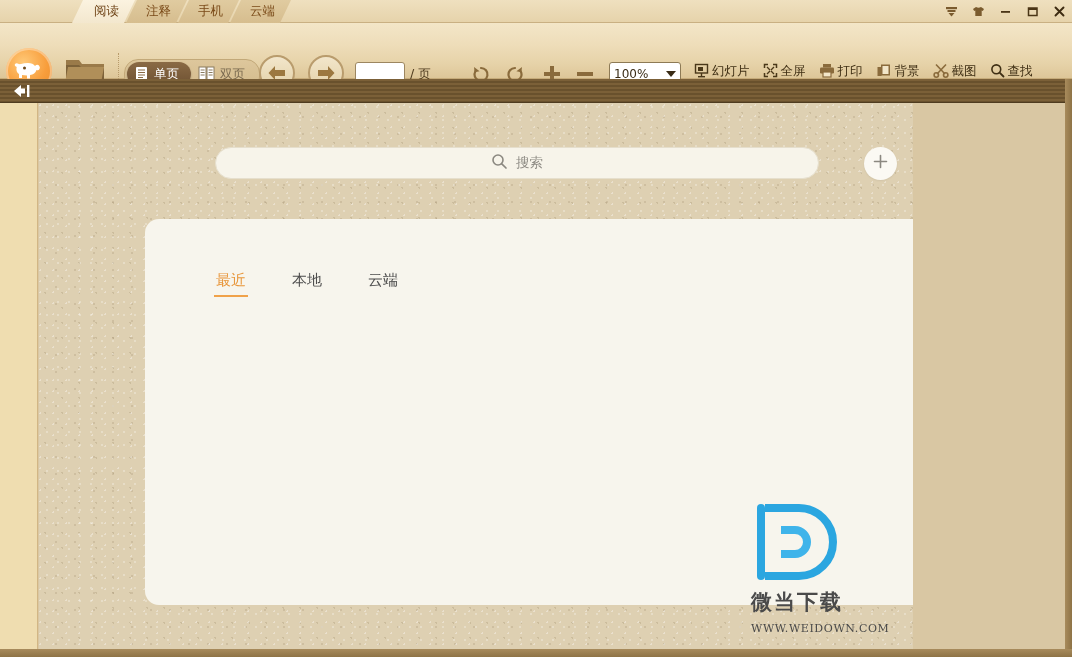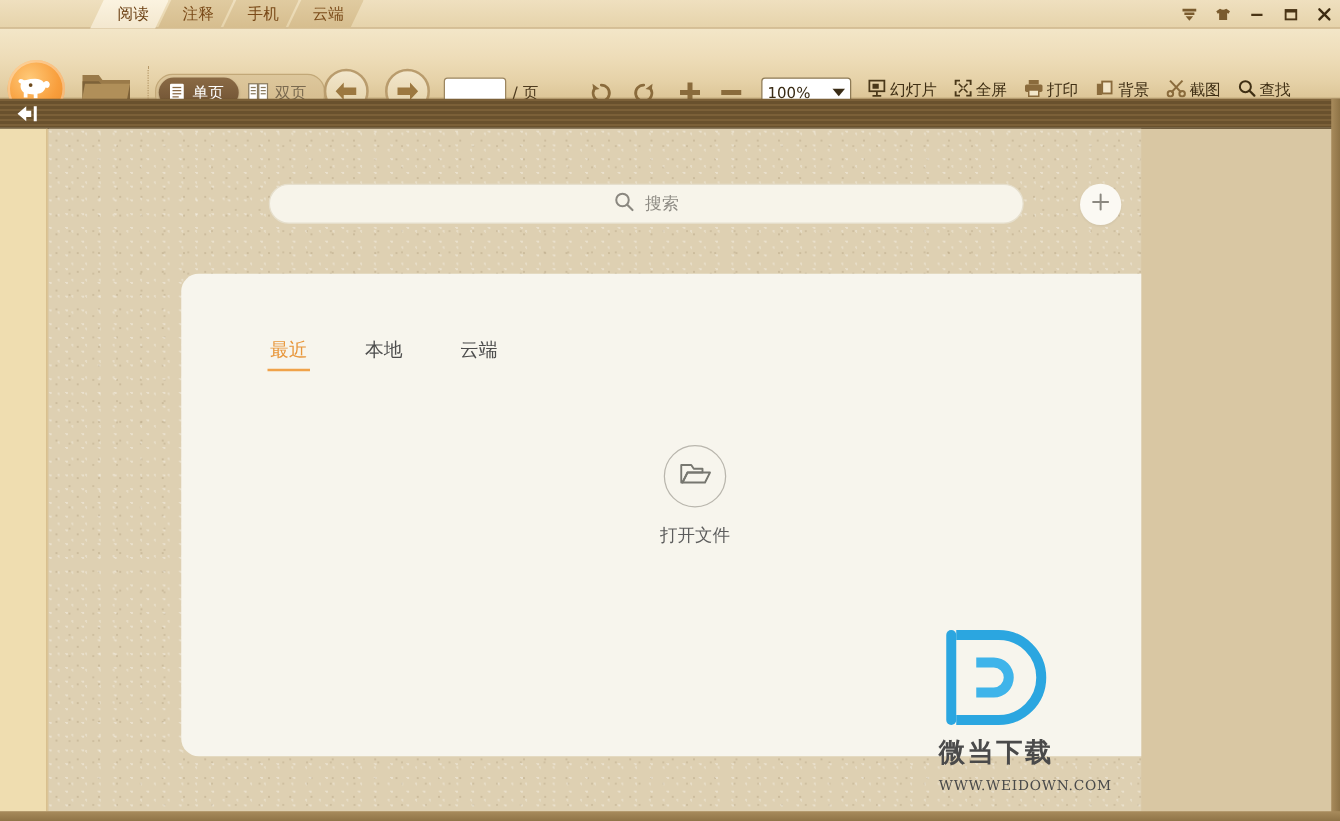--- a/index.html
+++ b/index.html
@@ -117,21 +117,21 @@
     margin-left: auto;
     width: 0; height: 0;
     border-left: 5px solid transparent; border-right: 5px solid transparent;
     border-top: 6px solid #3a2c16;
   }
   .tbgroup {
     position: absolute; top: 40px; left: 694px;
     display: flex; align-items: center; gap: 13px;
     font-size: 12.5px; color: #3f2f14;
   }
-  .tbitem { display: flex; align-items: center; gap: 3px; cursor: pointer; white-space: nowrap; }
+  .tbitem { display: flex; gap: 3px; cursor: pointer; white-space: nowrap; }
 
   
   .darkbar {
     position: absolute; left: 0; top: 79px; width: 1072px; height: 24px;
     background:
       repeating-linear-gradient(180deg, #7b6038 0px, #7b6038 2px, #69512d 2px, #69512d 4px);
     border-bottom: 1px solid #4f3c20;
   }
   .collapse { position: absolute; left: 12px; top: 5px; display: flex; align-items: center; cursor: pointer; }
 
@@ -488,31 +488,20 @@
           <span>最近</span>
         </div>
         <div class="ctab">
           <span>本地</span>
         </div>
         <div class="ctab">
           <span>云端</span>
         </div>
       </div>
 
-      <div class="openfile">
-        <div class="circbtn">
-          <span>
-            <svg width="26" height="22" viewBox="0 0 26 22">
-              <path d="M2 4 L10 4 L12 7 L19 7 L19 10 L7 10 L3 18 L2 18 Z" fill="none" stroke="#777770" stroke-width="1.5" stroke-linejoin="round"></path>
-              <path d="M7 10 L25 10 L21 18 L3 18 Z" fill="none" stroke="#777770" stroke-width="1.5" stroke-linejoin="round"></path>
-            </svg>
-          </span>
-        </div>
-        <div class="lbl">打开文件</div>
-      </div>
 
     </div>
 
     <div class="watermark">
       <svg width="96" height="88" viewBox="0 0 96 88">
         <path d="M10 10 L10 78" stroke="#2ba6e0" stroke-width="8" stroke-linecap="round"></path>
         <path d="M14 10 L48 10 A34 34 0 0 1 48 78 L14 78" fill="none" stroke="#2ba6e0" stroke-width="8" stroke-linejoin="round"></path>
         <path d="M30 28 L44 28 A16 16 0 0 1 44 60 L30 60 L30 52 L44 52 A8 8 0 0 0 44 36 L30 36 Z" fill="#3fb4ea"></path>
       </svg>
       <div class="wm-cn">微当下载</div>

